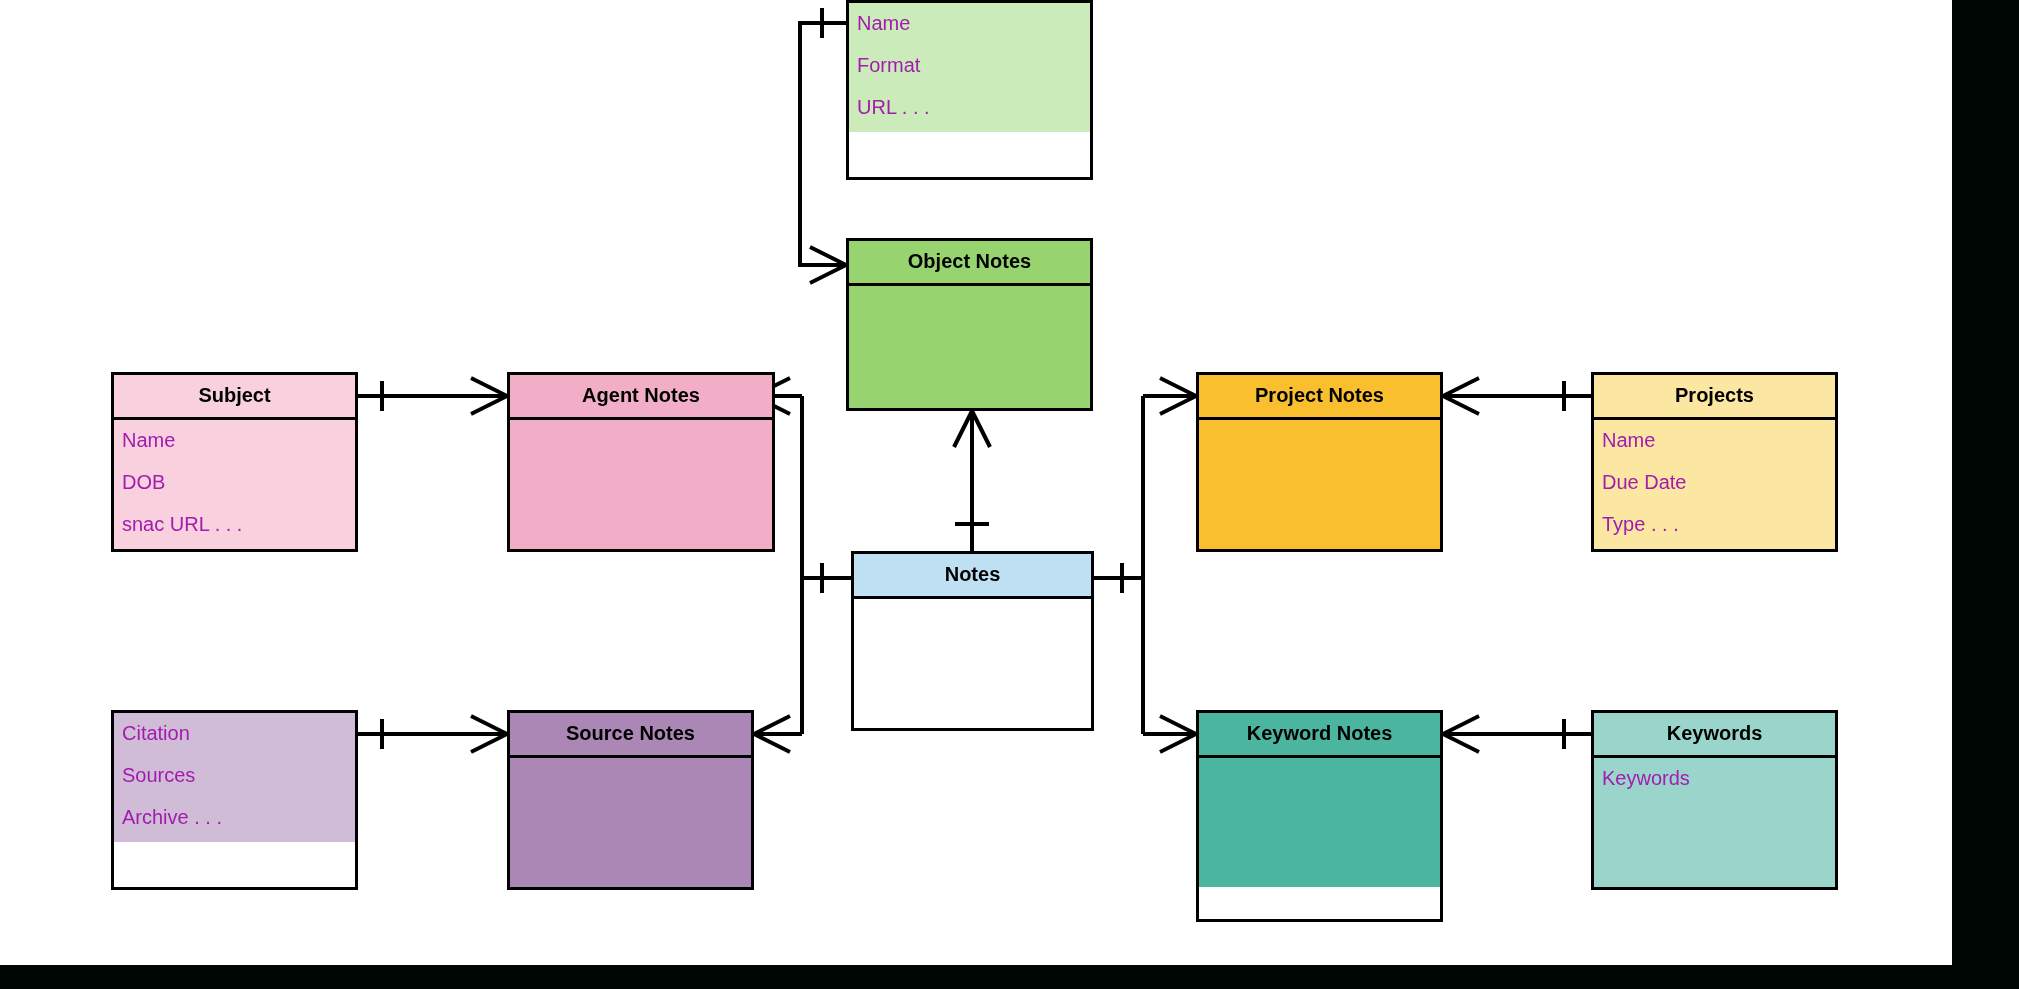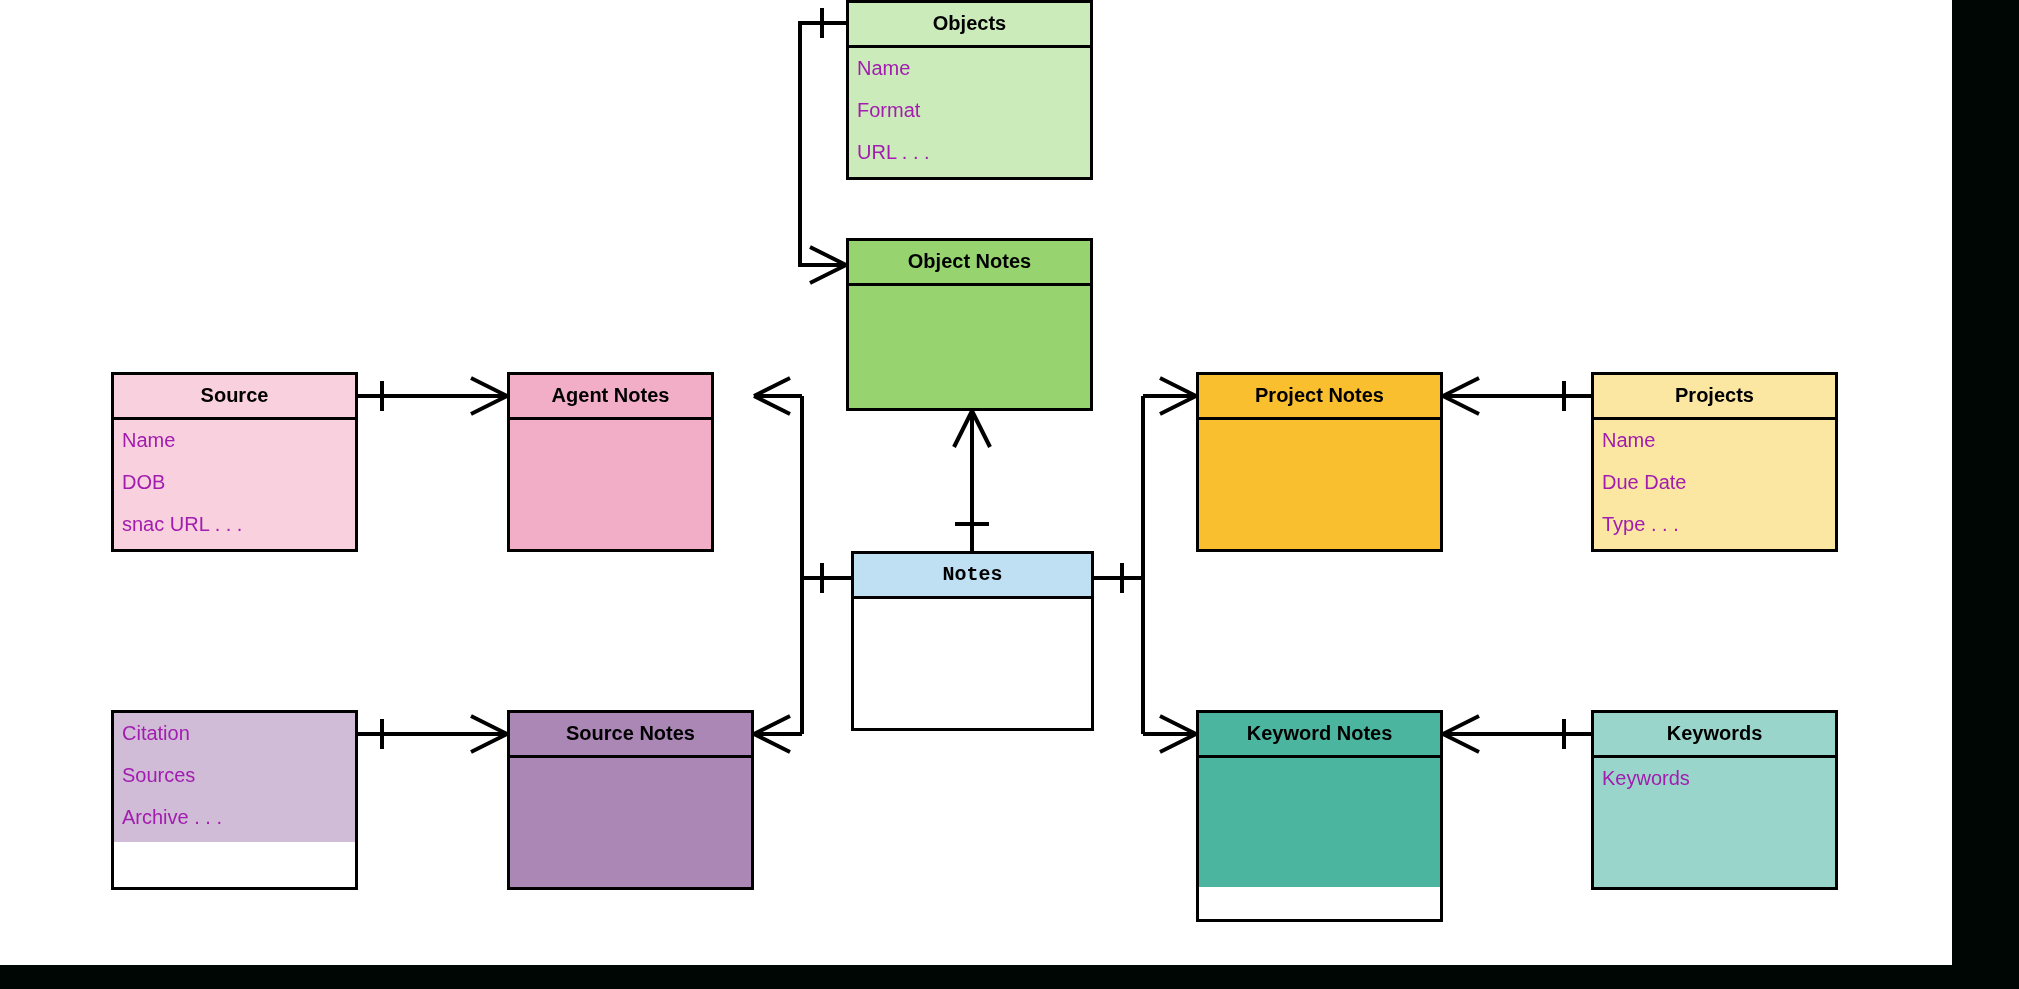--- a/index.html
+++ b/index.html
@@ -149,45 +149,44 @@
         <path d="M 1443 734 L 1479 716"></path>
         <path d="M 1443 734 L 1479 752"></path>
         <line x1="1564" y1="719" x2="1564" y2="749"></line>
       </g>
 
     </g>
   </svg>
 
   <div id="entity-layer">
       <div class="entity" style="left: 846px; top: 0px; width: 247px; height: 180px;">
-        <div class="ehead" style="background: rgb(204, 235, 187);">Objects</div>
         <div class="ebody" style="background: rgb(204, 235, 187); height: 129px;">
           <div class="attr">Name</div>
           <div class="attr">Format</div>
           <div class="attr">URL . . .</div>
         </div>
       </div>
       <div class="entity" style="left: 846px; top: 238px; width: 247px; height: 173px;">
         <div class="ehead" style="background: rgb(151, 212, 112);">Object Notes</div>
         <div class="ebody" style="background: rgb(151, 212, 112); height: 122px;"></div>
       </div>
       <div class="entity" style="left: 111px; top: 372px; width: 247px; height: 180px;">
-        <div class="ehead" style="background: rgb(249, 208, 221);">Source</div>
+        <div class="ehead" style="background: rgb(249, 208, 221);">Subject</div>
         <div class="ebody" style="background: rgb(249, 208, 221); height: 129px;">
           <div class="attr">Name</div>
           <div class="attr">DOB</div>
           <div class="attr">snac URL . . .</div>
         </div>
       </div>
-      <div class="entity" style="left: 507px; top: 372px; width: 207px; height: 180px;">
+      <div class="entity" style="left: 507px; top: 372px; width: 268px; height: 180px;">
         <div class="ehead" style="background: rgb(242, 174, 198);">Agent Notes</div>
         <div class="ebody" style="background: rgb(242, 174, 198); height: 129px;"></div>
       </div>
       <div class="entity" style="left: 851px; top: 551px; width: 243px; height: 180px;">
-        <div class="ehead" style="background: rgb(191, 223, 242); font-family: Liberation Mono, monospace;">Notes</div>
+        <div class="ehead" style="background: rgb(191, 223, 242);">Notes</div>
       </div>
       <div class="entity" style="left: 1196px; top: 372px; width: 247px; height: 180px;">
         <div class="ehead" style="background: rgb(249, 191, 46);">Project Notes</div>
         <div class="ebody" style="background: rgb(249, 191, 46); height: 129px;"></div>
       </div>
       <div class="entity" style="left: 1591px; top: 372px; width: 247px; height: 180px;">
         <div class="ehead" style="background: rgb(251, 230, 162);">Projects</div>
         <div class="ebody" style="background: rgb(251, 230, 162); height: 129px;">
           <div class="attr">Name</div>
           <div class="attr">Due Date</div>

